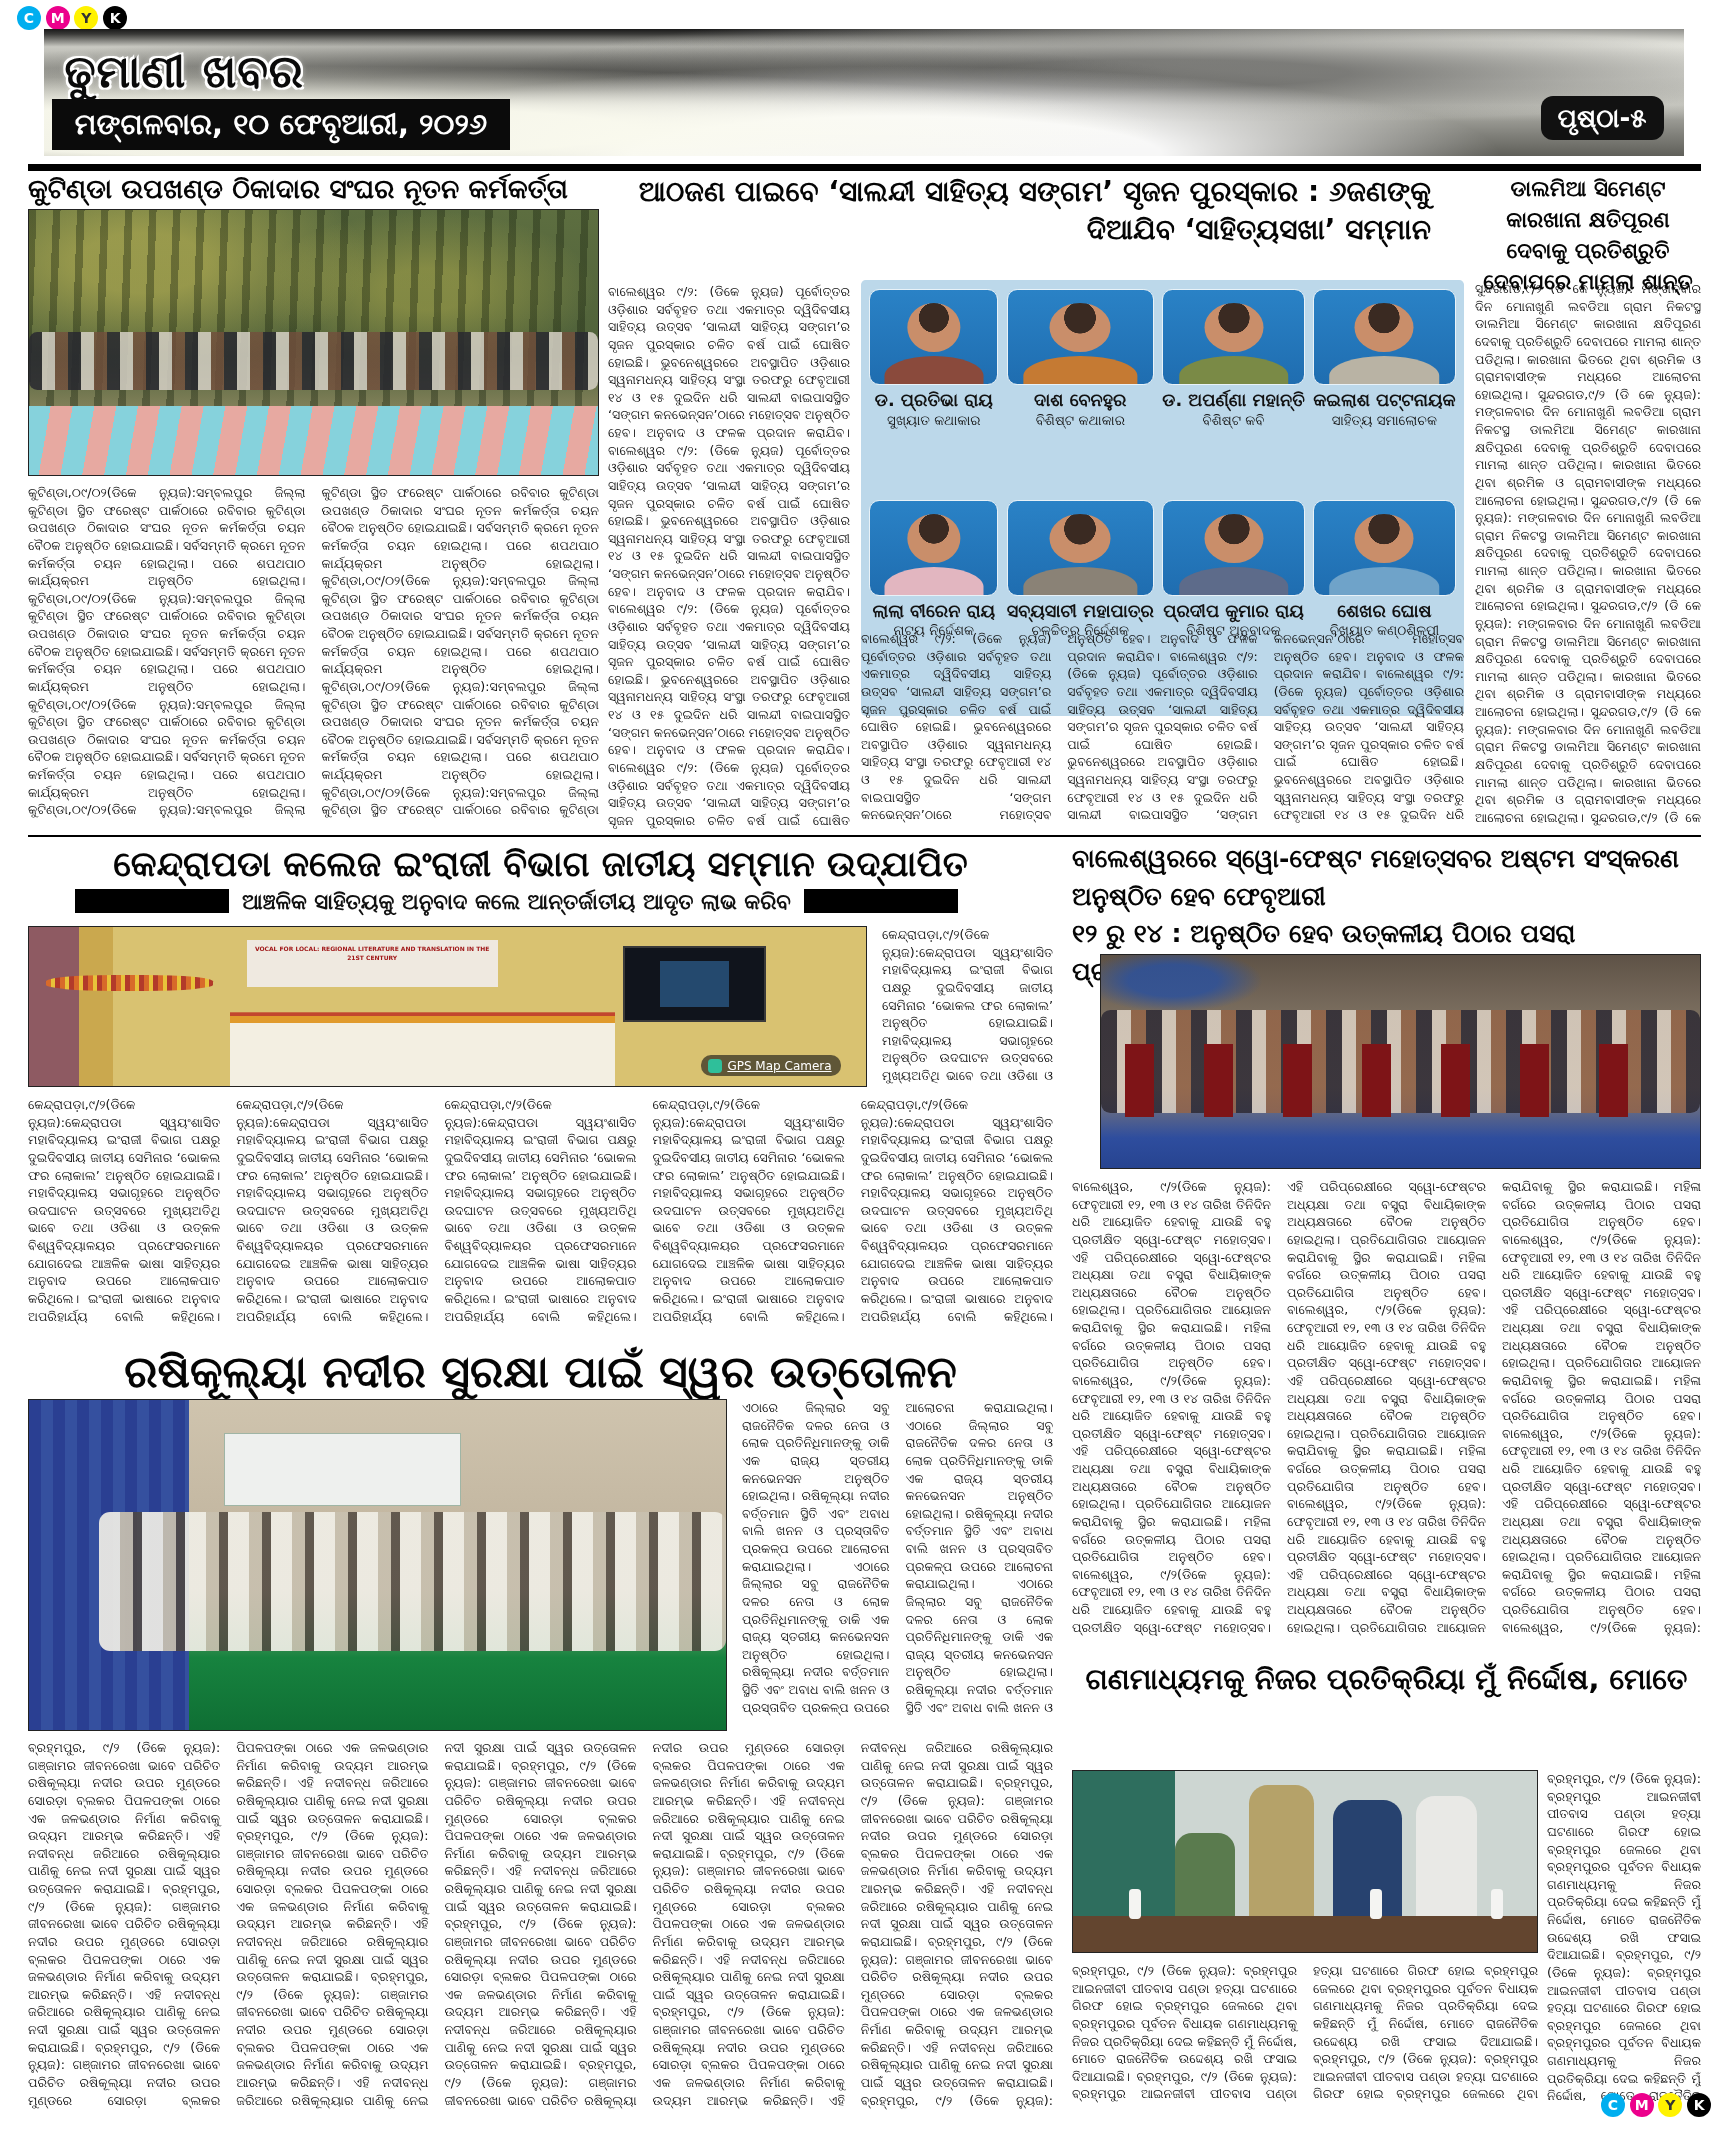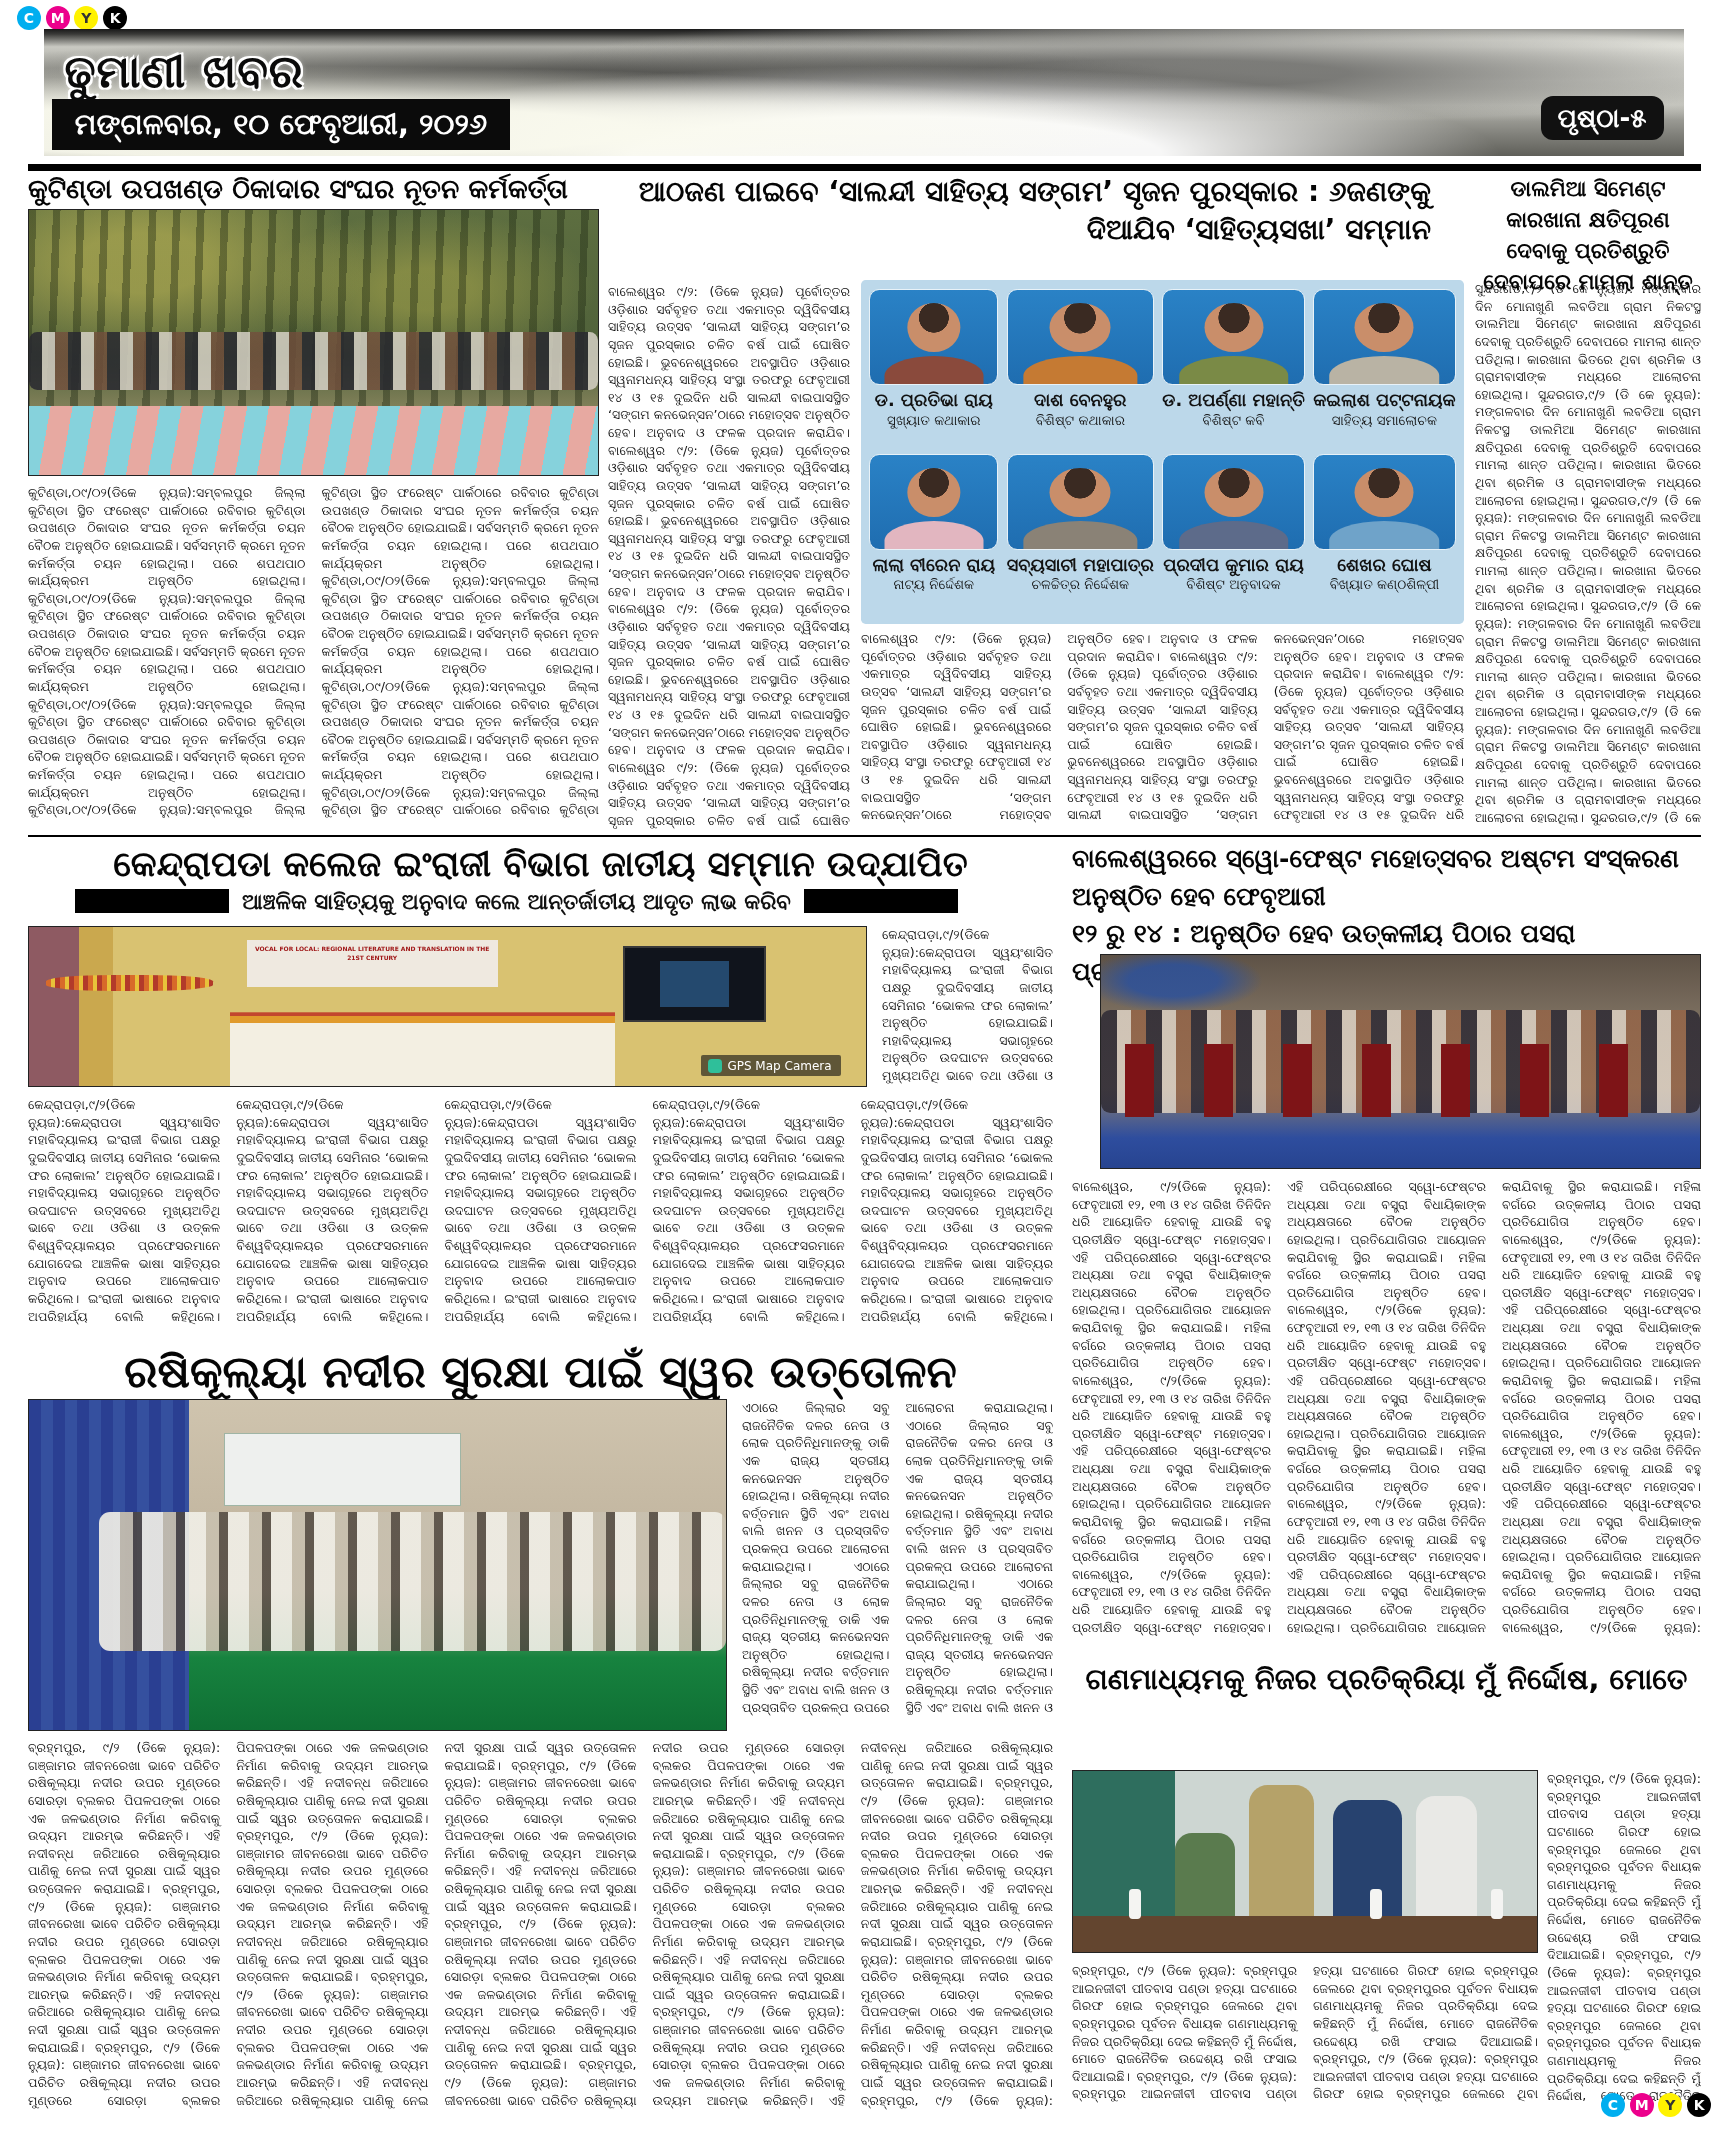--- a/index.html
+++ b/index.html
@@ -55,21 +55,21 @@
   .ph-kendrapada .dais{position:absolute;left:24%;bottom:0;width:46%;height:44%;background:#f3efe2;
       border-top:7.5px solid #e09a2c;box-shadow:0 -3.7px 0 #c2462e;}
   .ph-kendrapada .screen{position:absolute;right:12%;top:12%;width:17%;height:48%;background:#10141c;
       border:2.8px solid #3a3a3a;}
   .ph-kendrapada .screen i{position:absolute;left:25%;top:18%;width:50%;height:64%;background:#24496e;display:block;}
   .ph-kendrapada .banner{position:absolute;left:26%;top:8%;width:30%;height:30%;background:#efe9e0;
       padding:4.7px;font-size:6px;line-height:1.5;color:#a01818;font-weight:bold;text-align:center;overflow:hidden;}
   .ph-kendrapada .garland{position:absolute;left:2%;top:30%;width:20%;height:10%;
       background:repeating-linear-gradient(90deg,#d86a2a 0 4.7px,#e8c23a 4.7px 9.3px,#b23a2a 9.3px 14px);border-radius:40%;}
   .gps-tag{position:absolute;right:3%;bottom:6%;background:rgba(20,20,20,.62);color:#fff;font-size:12px;
-      padding:3.7px 9.3px 3.7px 6.5px;border-radius:2px;display:flex;align-items:flex-start;gap:5.6px;}
+      padding:3.7px 9.3px 3.7px 6.5px;border-radius:10px;display:flex;align-items:flex-start;gap:5.6px;text-decoration:underline;}
   .gps-tag .sq{width:14px;height:14px;border-radius:3.7px;background:#2fbf9a;display:inline-block;}
   .ph-swofest{background:
       radial-gradient(ellipse at 12% 12%, rgba(40,80,160,.8) 0 6%, transparent 12%),
       linear-gradient(180deg,#5e5246 0%,#7d7061 30%,#8d8070 62%,#2e4d9e 86%,#274490 100%);}
   .ph-swofest .crowd{position:absolute;left:0;right:0;top:26%;height:48%;
       background:repeating-linear-gradient(90deg, rgba(46,42,52,.85) 0 16px, rgba(222,210,196,.85) 16px 30px, rgba(150,100,70,.8) 30px 45px);
       border-radius:9.3px;}
   .ph-swofest .posters{position:absolute;left:4%;right:4%;top:42%;height:34%;
       background:repeating-linear-gradient(90deg,#7e1417 0 29px, rgba(0,0,0,0) 29px 79px);}
   .ph-rushikulya{background:linear-gradient(180deg,#cfc4ae 0%,#bdb09a 58%,#17833f 78%,#0f6f34 100%);}
@@ -132,21 +132,21 @@
   <div class="headline" style="left:28px;top:173px;width:571px;font-size:26.6px;">କୁଟିଣ୍ଡା ଉପଖଣ୍ଡ ଠିକାଦାର ସଂଘର ନୂତନ କର୍ମକର୍ତ୍ତା ଚୟନ</div>
   <div class="photo ph-kutinda" style="left:28px;top:209px;width:571px;height:267px;">
     <div class="people-strip"></div>
     <div class="tarp"></div>
   </div>
   <div class="body-text" style="left:28px;top:484px;width:571px;height:349px;column-count:2;">କୁଟିଣ୍ଡା,୦୯/୦୨(ଡିକେ ନ୍ୟୁଜ):ସମ୍ବଲପୁର ଜିଲ୍ଲା କୁଟିଣ୍ଡା ସ୍ଥିତ ଫରେଷ୍ଟ ପାର୍କଠାରେ ରବିବାର କୁଟିଣ୍ଡା ଉପଖଣ୍ଡ ଠିକାଦାର ସଂଘର ନୂତନ କର୍ମକର୍ତ୍ତା ଚୟନ ବୈଠକ ଅନୁଷ୍ଠିତ ହୋଇଯାଇଛି। ସର୍ବସମ୍ମତି କ୍ରମେ ନୂତନ କର୍ମକର୍ତ୍ତା ଚୟନ ହୋଇଥିଲା। ପରେ ଶପଥପାଠ କାର୍ଯ୍ୟକ୍ରମ ଅନୁଷ୍ଠିତ ହୋଇଥିଲା। କୁଟିଣ୍ଡା,୦୯/୦୨(ଡିକେ ନ୍ୟୁଜ):ସମ୍ବଲପୁର ଜିଲ୍ଲା କୁଟିଣ୍ଡା ସ୍ଥିତ ଫରେଷ୍ଟ ପାର୍କଠାରେ ରବିବାର କୁଟିଣ୍ଡା ଉପଖଣ୍ଡ ଠିକାଦାର ସଂଘର ନୂତନ କର୍ମକର୍ତ୍ତା ଚୟନ ବୈଠକ ଅନୁଷ୍ଠିତ ହୋଇଯାଇଛି। ସର୍ବସମ୍ମତି କ୍ରମେ ନୂତନ କର୍ମକର୍ତ୍ତା ଚୟନ ହୋଇଥିଲା। ପରେ ଶପଥପାଠ କାର୍ଯ୍ୟକ୍ରମ ଅନୁଷ୍ଠିତ ହୋଇଥିଲା। କୁଟିଣ୍ଡା,୦୯/୦୨(ଡିକେ ନ୍ୟୁଜ):ସମ୍ବଲପୁର ଜିଲ୍ଲା କୁଟିଣ୍ଡା ସ୍ଥିତ ଫରେଷ୍ଟ ପାର୍କଠାରେ ରବିବାର କୁଟିଣ୍ଡା ଉପଖଣ୍ଡ ଠିକାଦାର ସଂଘର ନୂତନ କର୍ମକର୍ତ୍ତା ଚୟନ ବୈଠକ ଅନୁଷ୍ଠିତ ହୋଇଯାଇଛି। ସର୍ବସମ୍ମତି କ୍ରମେ ନୂତନ କର୍ମକର୍ତ୍ତା ଚୟନ ହୋଇଥିଲା। ପରେ ଶପଥପାଠ କାର୍ଯ୍ୟକ୍ରମ ଅନୁଷ୍ଠିତ ହୋଇଥିଲା। କୁଟିଣ୍ଡା,୦୯/୦୨(ଡିକେ ନ୍ୟୁଜ):ସମ୍ବଲପୁର ଜିଲ୍ଲା କୁଟିଣ୍ଡା ସ୍ଥିତ ଫରେଷ୍ଟ ପାର୍କଠାରେ ରବିବାର କୁଟିଣ୍ଡା ଉପଖଣ୍ଡ ଠିକାଦାର ସଂଘର ନୂତନ କର୍ମକର୍ତ୍ତା ଚୟନ ବୈଠକ ଅନୁଷ୍ଠିତ ହୋଇଯାଇଛି। ସର୍ବସମ୍ମତି କ୍ରମେ ନୂତନ କର୍ମକର୍ତ୍ତା ଚୟନ ହୋଇଥିଲା। ପରେ ଶପଥପାଠ କାର୍ଯ୍ୟକ୍ରମ ଅନୁଷ୍ଠିତ ହୋଇଥିଲା। କୁଟିଣ୍ଡା,୦୯/୦୨(ଡିକେ ନ୍ୟୁଜ):ସମ୍ବଲପୁର ଜିଲ୍ଲା କୁଟିଣ୍ଡା ସ୍ଥିତ ଫରେଷ୍ଟ ପାର୍କଠାରେ ରବିବାର କୁଟିଣ୍ଡା ଉପଖଣ୍ଡ ଠିକାଦାର ସଂଘର ନୂତନ କର୍ମକର୍ତ୍ତା ଚୟନ ବୈଠକ ଅନୁଷ୍ଠିତ ହୋଇଯାଇଛି। ସର୍ବସମ୍ମତି କ୍ରମେ ନୂତନ କର୍ମକର୍ତ୍ତା ଚୟନ ହୋଇଥିଲା। ପରେ ଶପଥପାଠ କାର୍ଯ୍ୟକ୍ରମ ଅନୁଷ୍ଠିତ ହୋଇଥିଲା। କୁଟିଣ୍ଡା,୦୯/୦୨(ଡିକେ ନ୍ୟୁଜ):ସମ୍ବଲପୁର ଜିଲ୍ଲା କୁଟିଣ୍ଡା ସ୍ଥିତ ଫରେଷ୍ଟ ପାର୍କଠାରେ ରବିବାର କୁଟିଣ୍ଡା ଉପଖଣ୍ଡ ଠିକାଦାର ସଂଘର ନୂତନ କର୍ମକର୍ତ୍ତା ଚୟନ ବୈଠକ ଅନୁଷ୍ଠିତ ହୋଇଯାଇଛି। ସର୍ବସମ୍ମତି କ୍ରମେ ନୂତନ କର୍ମକର୍ତ୍ତା ଚୟନ ହୋଇଥିଲା। ପରେ ଶପଥପାଠ କାର୍ଯ୍ୟକ୍ରମ ଅନୁଷ୍ଠିତ ହୋଇଥିଲା। କୁଟିଣ୍ଡା,୦୯/୦୨(ଡିକେ ନ୍ୟୁଜ):ସମ୍ବଲପୁର ଜିଲ୍ଲା କୁଟିଣ୍ଡା ସ୍ଥିତ ଫରେଷ୍ଟ ପାର୍କଠାରେ ରବିବାର କୁଟିଣ୍ଡା ଉପଖଣ୍ଡ ଠିକାଦାର ସଂଘର ନୂତନ କର୍ମକର୍ତ୍ତା ଚୟନ ବୈଠକ ଅନୁଷ୍ଠିତ ହୋଇଯାଇଛି। ସର୍ବସମ୍ମତି କ୍ରମେ ନୂତନ କର୍ମକର୍ତ୍ତା ଚୟନ ହୋଇଥିଲା। ପରେ ଶପଥପାଠ କାର୍ଯ୍ୟକ୍ରମ ଅନୁଷ୍ଠିତ ହୋଇଥିଲା।</div>
 
   <div class="headline" style="left:576px;top:173px;width:855px;font-size:28px;text-align:right;line-height:1.35;">ଆଠଜଣ ପାଇବେ ‘ସାଲନ୍ଦୀ ସାହିତ୍ୟ ସଙ୍ଗମ’ ସୃଜନ ପୁରସ୍କାର : ୬ଜଣଙ୍କୁ ଦିଆଯିବ ‘ସାହିତ୍ୟସଖା’ ସମ୍ମାନ</div>
   <div class="body-text" style="left:608px;top:283px;width:242px;height:550px;column-count:1;">ବାଲେଶ୍ୱର ୯/୨: (ଡିକେ ନ୍ୟୁଜ) ପୂର୍ବୋତ୍ତର ଓଡ଼ିଶାର ସର୍ବବୃହତ ତଥା ଏକମାତ୍ର ଦ୍ୱିଦିବସୀୟ ସାହିତ୍ୟ ଉତ୍ସବ ‘ସାଲନ୍ଦୀ ସାହିତ୍ୟ ସଙ୍ଗମ’ର ସୃଜନ ପୁରସ୍କାର ଚଳିତ ବର୍ଷ ପାଇଁ ଘୋଷିତ ହୋଇଛି। ଭୁବନେଶ୍ୱରରେ ଅବସ୍ଥାପିତ ଓଡ଼ିଶାର ସ୍ୱନାମଧନ୍ୟ ସାହିତ୍ୟ ସଂସ୍ଥା ତରଫରୁ ଫେବୃଆରୀ ୧୪ ଓ ୧୫ ଦୁଇଦିନ ଧରି ସାଲନ୍ଦୀ ବାଇପାସସ୍ଥିତ ‘ସଙ୍ଗମ କନଭେନ୍ସନ’ଠାରେ ମହୋତ୍ସବ ଅନୁଷ୍ଠିତ ହେବ। ଅନୁବାଦ ଓ ଫଳକ ପ୍ରଦାନ କରାଯିବ। ବାଲେଶ୍ୱର ୯/୨: (ଡିକେ ନ୍ୟୁଜ) ପୂର୍ବୋତ୍ତର ଓଡ଼ିଶାର ସର୍ବବୃହତ ତଥା ଏକମାତ୍ର ଦ୍ୱିଦିବସୀୟ ସାହିତ୍ୟ ଉତ୍ସବ ‘ସାଲନ୍ଦୀ ସାହିତ୍ୟ ସଙ୍ଗମ’ର ସୃଜନ ପୁରସ୍କାର ଚଳିତ ବର୍ଷ ପାଇଁ ଘୋଷିତ ହୋଇଛି। ଭୁବନେଶ୍ୱରରେ ଅବସ୍ଥାପିତ ଓଡ଼ିଶାର ସ୍ୱନାମଧନ୍ୟ ସାହିତ୍ୟ ସଂସ୍ଥା ତରଫରୁ ଫେବୃଆରୀ ୧୪ ଓ ୧୫ ଦୁଇଦିନ ଧରି ସାଲନ୍ଦୀ ବାଇପାସସ୍ଥିତ ‘ସଙ୍ଗମ କନଭେନ୍ସନ’ଠାରେ ମହୋତ୍ସବ ଅନୁଷ୍ଠିତ ହେବ। ଅନୁବାଦ ଓ ଫଳକ ପ୍ରଦାନ କରାଯିବ। ବାଲେଶ୍ୱର ୯/୨: (ଡିକେ ନ୍ୟୁଜ) ପୂର୍ବୋତ୍ତର ଓଡ଼ିଶାର ସର୍ବବୃହତ ତଥା ଏକମାତ୍ର ଦ୍ୱିଦିବସୀୟ ସାହିତ୍ୟ ଉତ୍ସବ ‘ସାଲନ୍ଦୀ ସାହିତ୍ୟ ସଙ୍ଗମ’ର ସୃଜନ ପୁରସ୍କାର ଚଳିତ ବର୍ଷ ପାଇଁ ଘୋଷିତ ହୋଇଛି। ଭୁବନେଶ୍ୱରରେ ଅବସ୍ଥାପିତ ଓଡ଼ିଶାର ସ୍ୱନାମଧନ୍ୟ ସାହିତ୍ୟ ସଂସ୍ଥା ତରଫରୁ ଫେବୃଆରୀ ୧୪ ଓ ୧୫ ଦୁଇଦିନ ଧରି ସାଲନ୍ଦୀ ବାଇପାସସ୍ଥିତ ‘ସଙ୍ଗମ କନଭେନ୍ସନ’ଠାରେ ମହୋତ୍ସବ ଅନୁଷ୍ଠିତ ହେବ। ଅନୁବାଦ ଓ ଫଳକ ପ୍ରଦାନ କରାଯିବ। ବାଲେଶ୍ୱର ୯/୨: (ଡିକେ ନ୍ୟୁଜ) ପୂର୍ବୋତ୍ତର ଓଡ଼ିଶାର ସର୍ବବୃହତ ତଥା ଏକମାତ୍ର ଦ୍ୱିଦିବସୀୟ ସାହିତ୍ୟ ଉତ୍ସବ ‘ସାଲନ୍ଦୀ ସାହିତ୍ୟ ସଙ୍ଗମ’ର ସୃଜନ ପୁରସ୍କାର ଚଳିତ ବର୍ଷ ପାଇଁ ଘୋଷିତ ହୋଇଛି। ଭୁବନେଶ୍ୱରରେ ଅବସ୍ଥାପିତ ଓଡ଼ିଶାର ସ୍ୱନାମଧନ୍ୟ ସାହିତ୍ୟ ସଂସ୍ଥା ତରଫରୁ ଫେବୃଆରୀ ୧୪ ଓ ୧୫ ଦୁଇଦିନ ଧରି ସାଲନ୍ଦୀ ବାଇପାସସ୍ଥିତ ‘ସଙ୍ଗମ କନଭେନ୍ସନ’ଠାରେ ମହୋତ୍ସବ ଅନୁଷ୍ଠିତ ହେବ। ଅନୁବାଦ ଓ ଫଳକ ପ୍ରଦାନ କରାଯିବ। ବାଲେଶ୍ୱର ୯/୨: (ଡିକେ ନ୍ୟୁଜ) ପୂର୍ବୋତ୍ତର ଓଡ଼ିଶାର ସର୍ବବୃହତ ତଥା ଏକମାତ୍ର ଦ୍ୱିଦିବସୀୟ ସାହିତ୍ୟ ଉତ୍ସବ ‘ସାଲନ୍ଦୀ ସାହିତ୍ୟ ସଙ୍ଗମ’ର ସୃଜନ ପୁରସ୍କାର ଚଳିତ ବର୍ଷ ପାଇଁ ଘୋଷିତ ହୋଇଛି। ଭୁବନେଶ୍ୱରରେ ଅବସ୍ଥାପିତ ଓଡ଼ିଶାର ସ୍ୱନାମଧନ୍ୟ ସାହିତ୍ୟ ସଂସ୍ଥା ତରଫରୁ ଫେବୃଆରୀ ୧୪ ଓ ୧୫ ଦୁଇଦିନ ଧରି ସାଲନ୍ଦୀ ବାଇପାସସ୍ଥିତ ‘ସଙ୍ଗମ କନଭେନ୍ସନ’ଠାରେ ମହୋତ୍ସବ ଅନୁଷ୍ଠିତ ହେବ। ଅନୁବାଦ ଓ ଫଳକ ପ୍ରଦାନ କରାଯିବ।</div>
 
-  <div class="awardees" style="left:861px;top:280px;width:603px;height:344px;">
+  <div class="awardees" style="left:861px;top:280px;width:603px;height:436px;">
     <div class="awardee">
       <div class="a-photo">
           <div class="head"></div>
           <div class="torso"></div>
         </div>
       <div class="a-name">ଡ. ପ୍ରତିଭା ରାୟ</div>
       <div class="a-role">ସୁଖ୍ୟାତ କଥାକାର</div>
     </div>
     <div class="awardee">
       <div class="a-photo">

